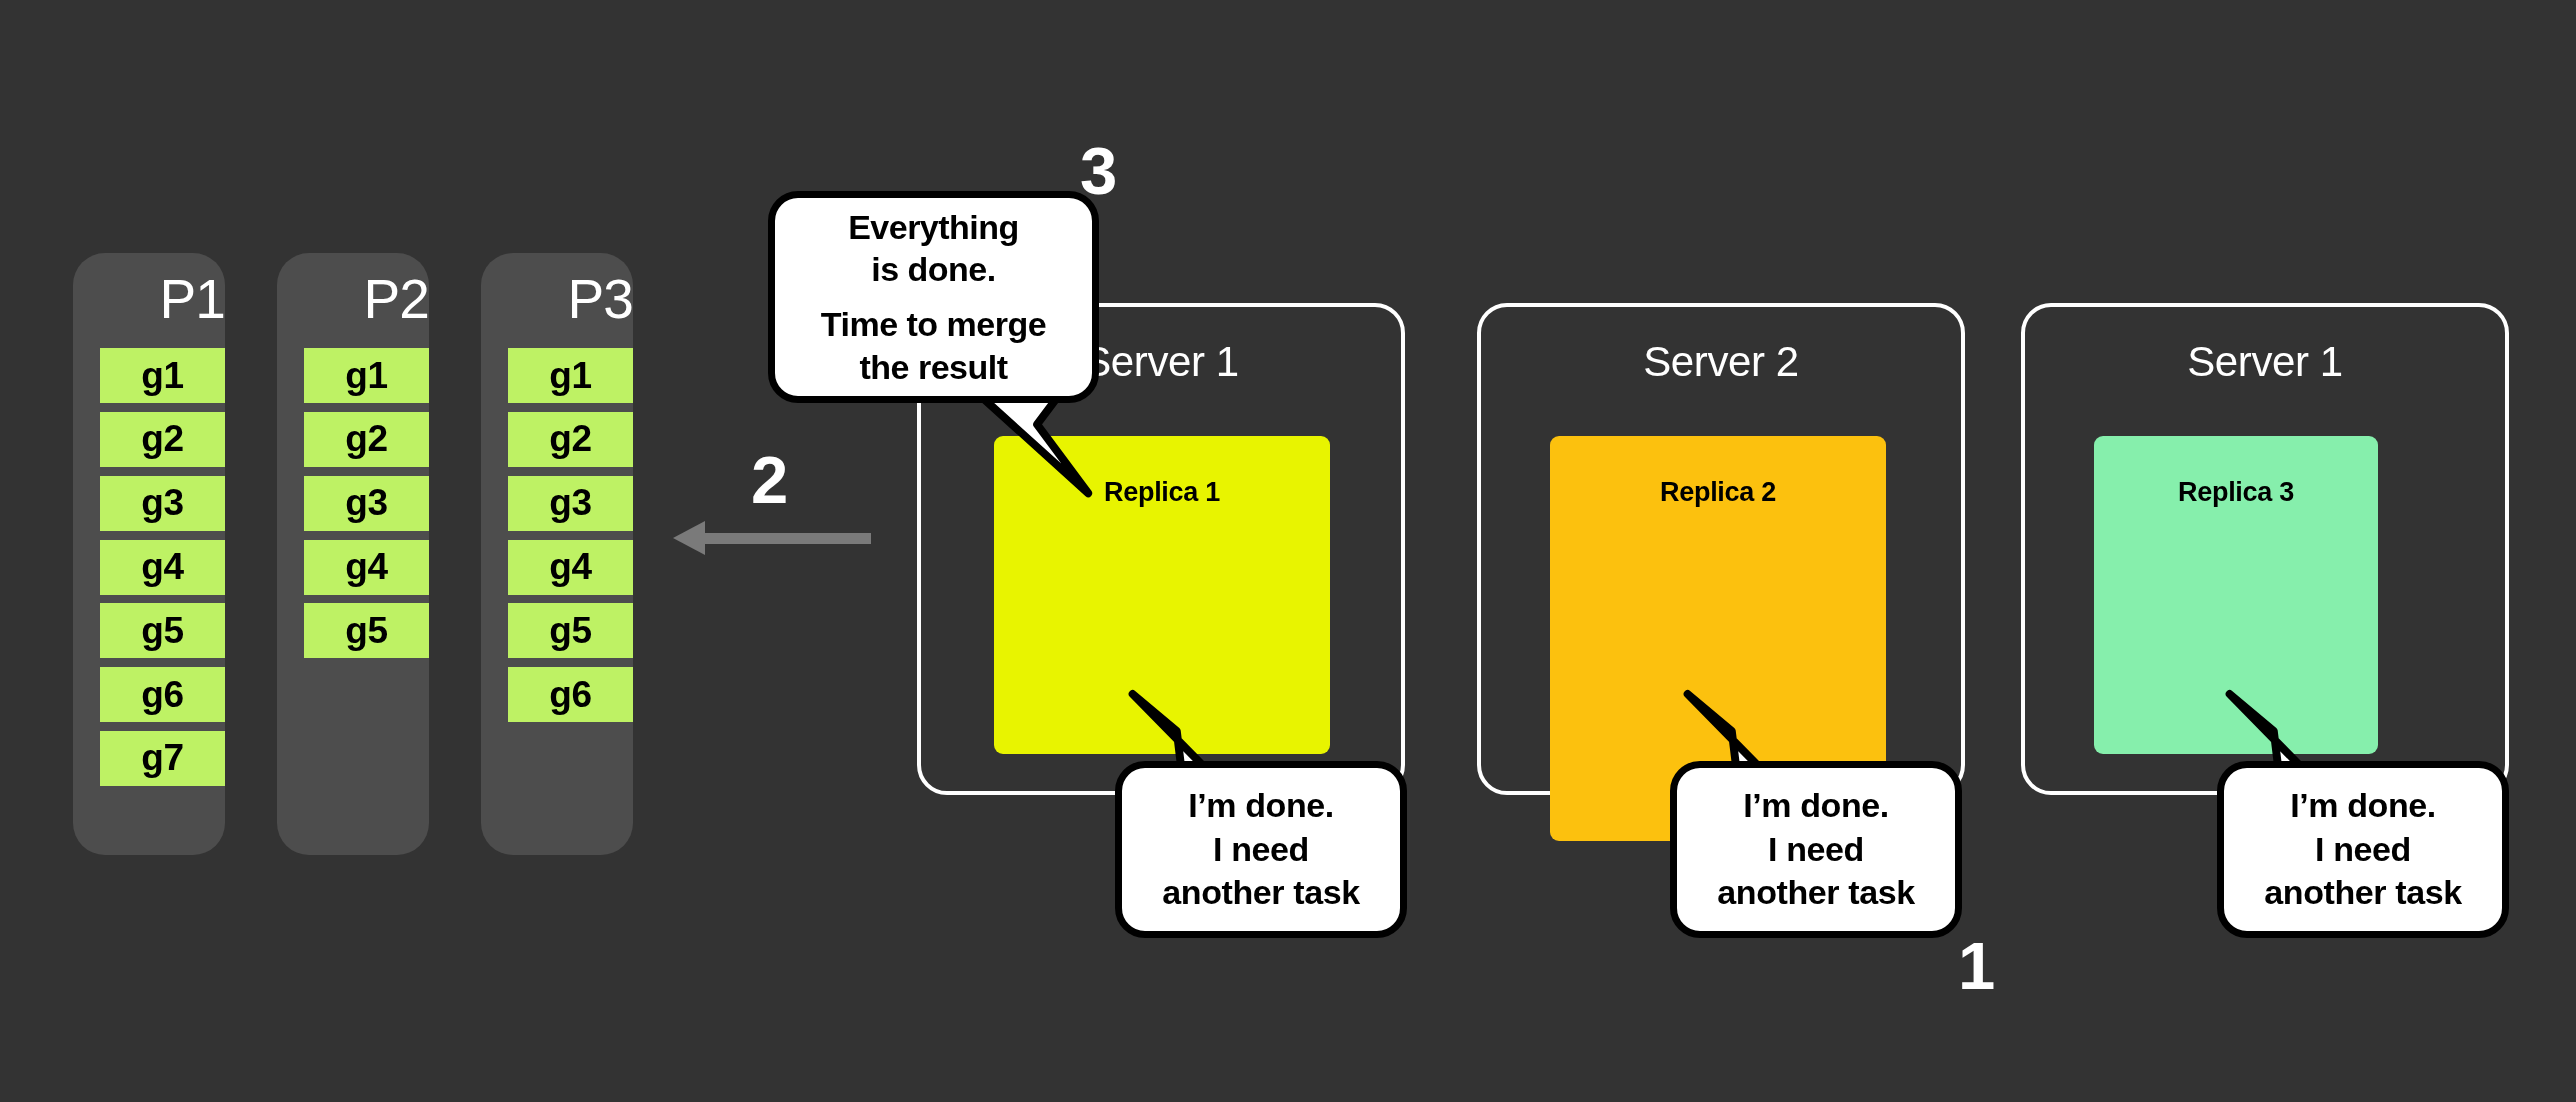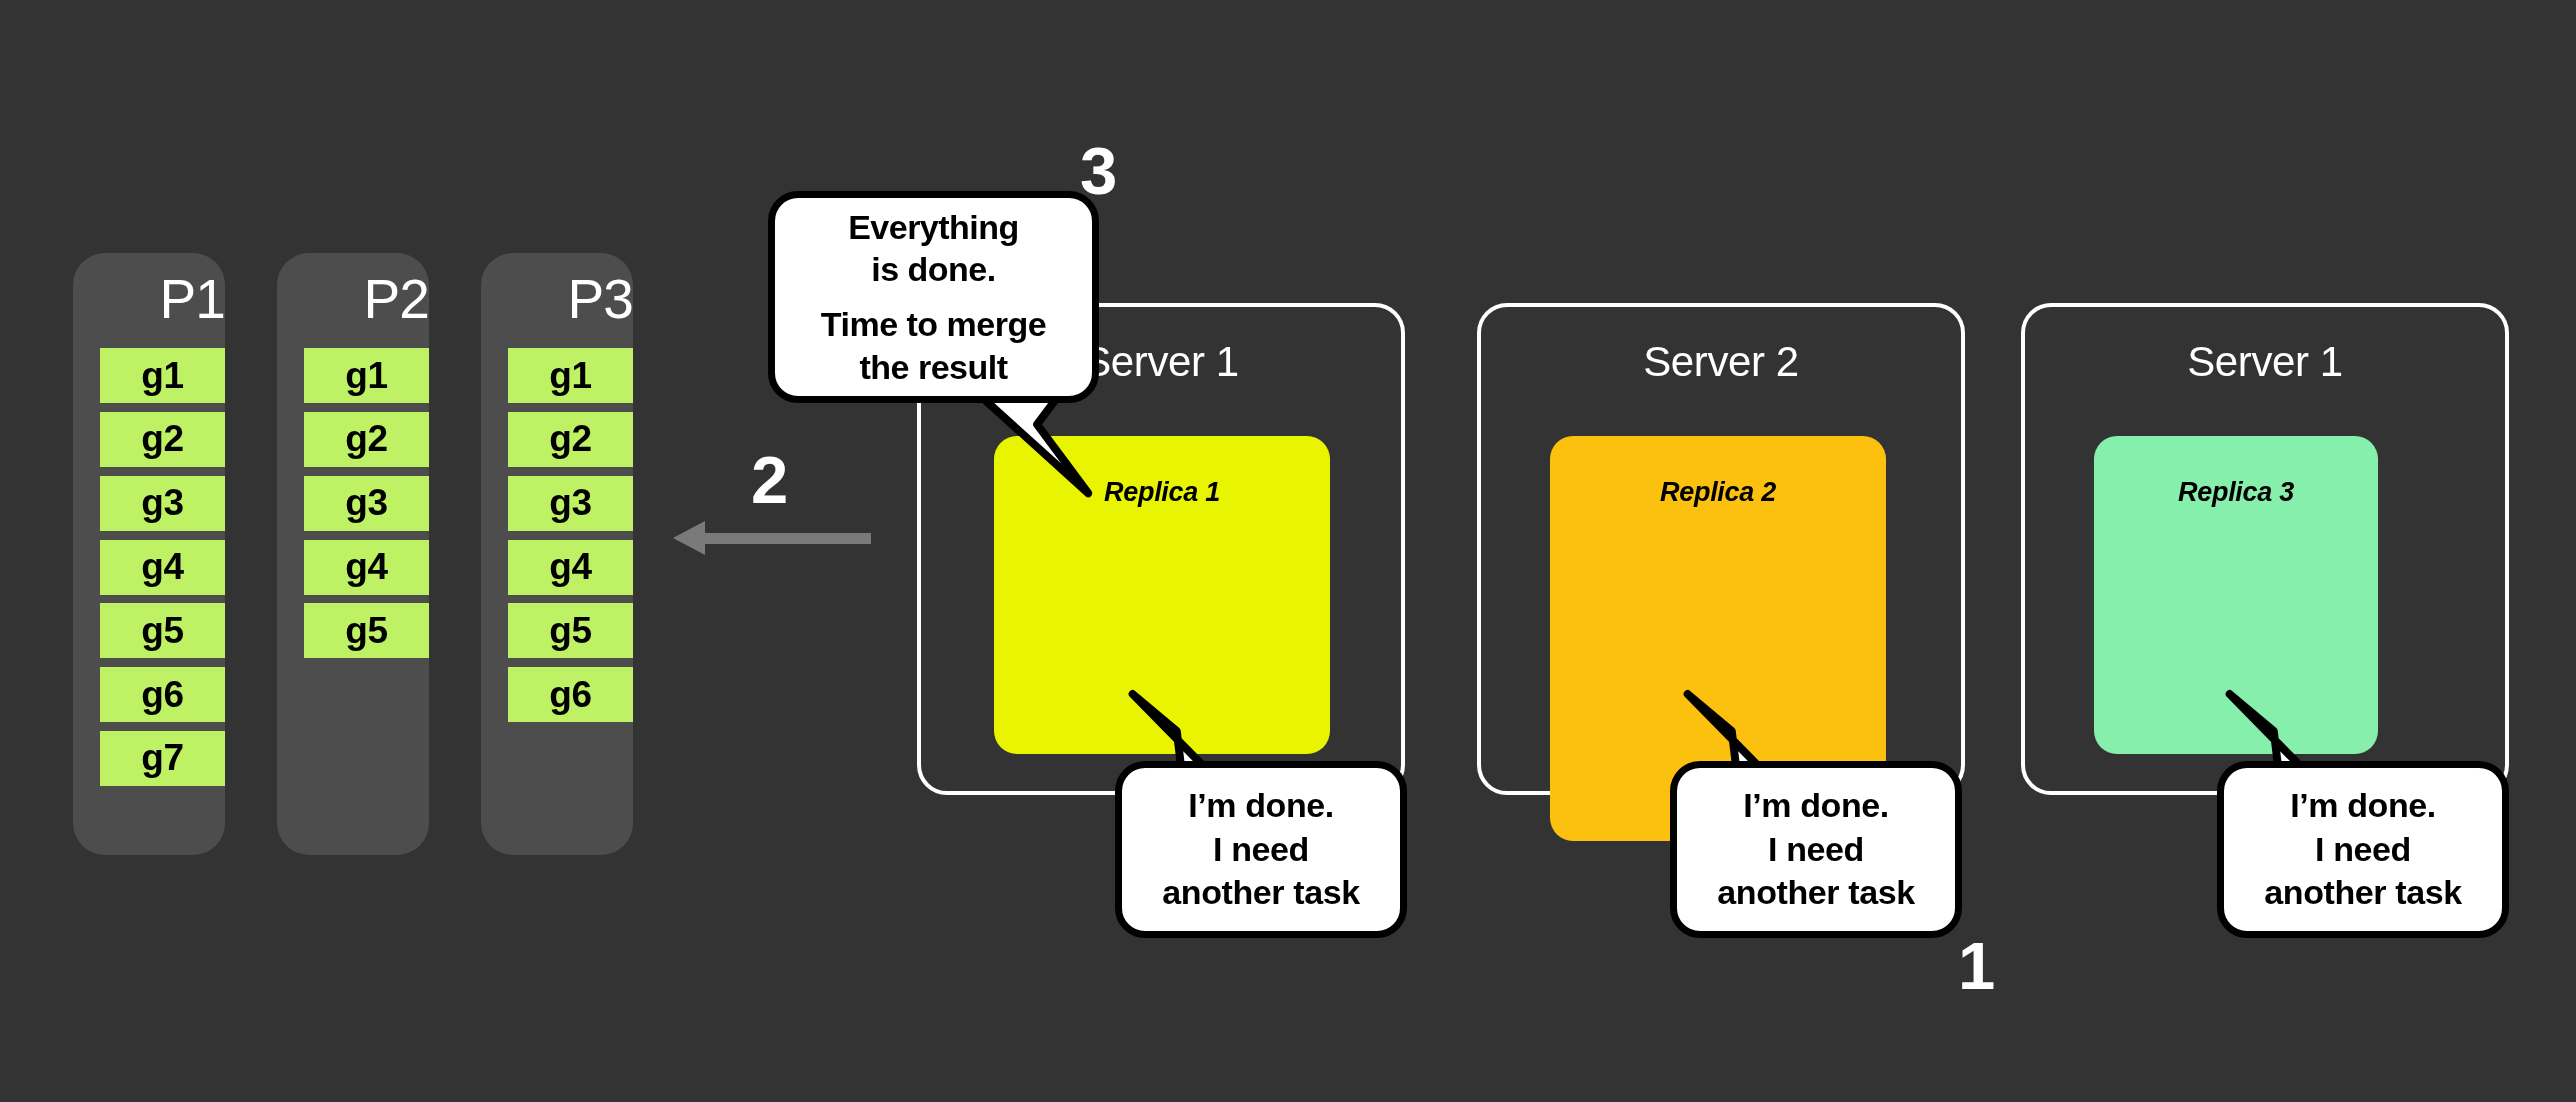--- a/index.html
+++ b/index.html
@@ -98,24 +98,23 @@
     text-align: center;
     color: #ffffff;
     font-size: 42px;
     font-weight: 400;
     letter-spacing: -0.4px;
     user-select: none;
     margin-top: 12px;
   }
   .replica {
     position: absolute;
-    border-radius: 23px;
+    border-radius: 9px;
     box-sizing: border-box;
     display: block;
-    font-style: italic;
   }
   .replica-label {
     position: absolute;
     top: 41px;
     left: 0;
     right: 0;
     text-align: center;
     color: #000000;
     font-size: 27px;
     font-weight: 700;

